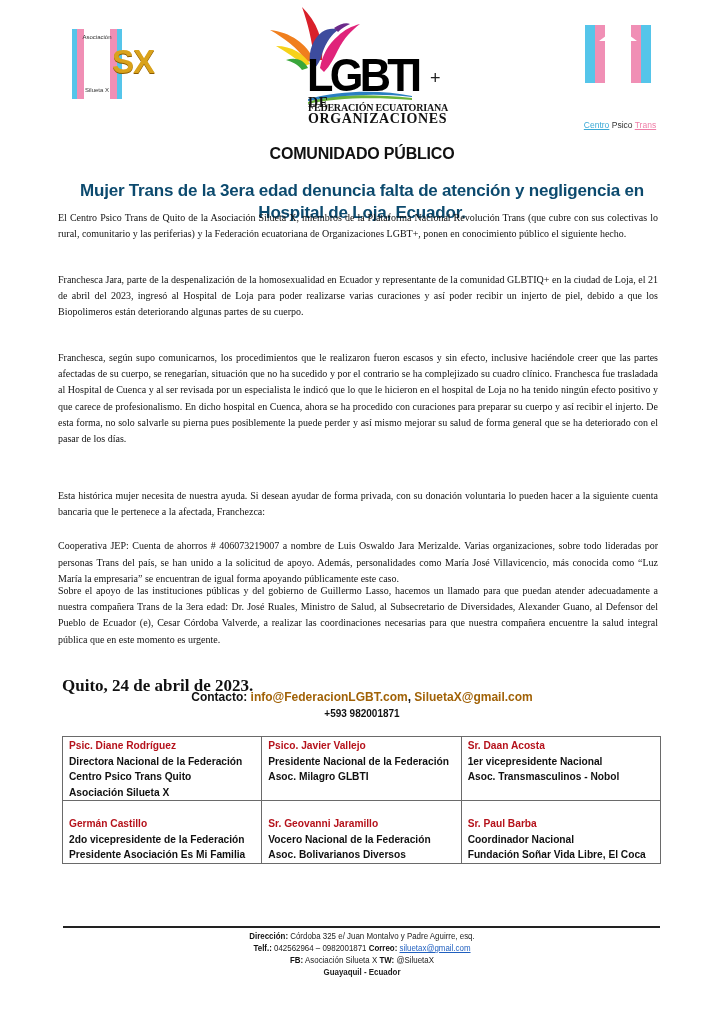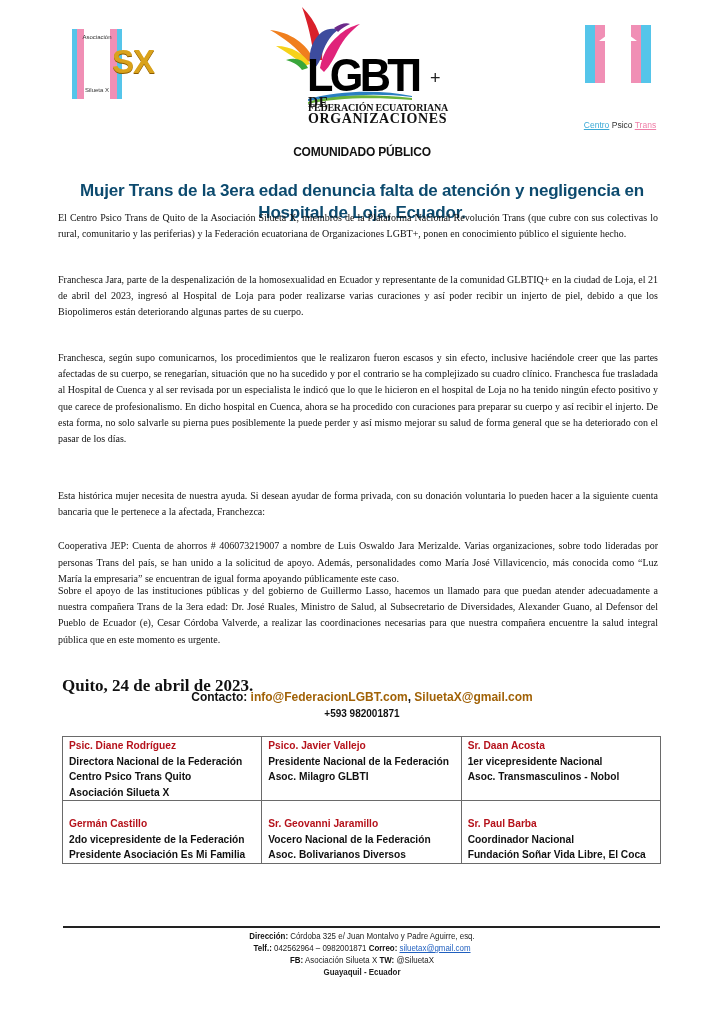--- a/index.html
+++ b/index.html
@@ -34,21 +34,21 @@
   .logo-cpt .b4 { left: 59px; width: 10px; background: #55c5ea; }
   .logo-cpt .house { position: absolute; left: 23px; top: 8px; width: 26px; height: 50px; background: #fff; }
   .logo-cpt .house-roof { position: absolute; left: 13px; top: 0; width: 46px; height: 20px; }
   .logo-cpt .caption { position: absolute; left: 0; top: 60px; width: 76px; text-align: center; font-family: "Liberation Sans", sans-serif; font-size: 8.5px; white-space: nowrap; margin-top: 35px; }
   .logo-cpt .caption .c1 { color: #3aa9d6; text-decoration: underline; }
   .logo-cpt .caption .c2 { color: #333; }
   .logo-cpt .caption .c3 { color: #ef7fa8; text-decoration: underline; }
 
   
   .title { position: absolute; left: 0; width: 724px; text-align: center; font-family: "Liberation Sans", sans-serif; }
-  .title-main { top: 145px; font-size: 12px; font-weight: bold; color: #111; letter-spacing: -0.2px; }
+  .title-main { top: 145px; font-size: 16px; font-weight: bold; color: #111; letter-spacing: -0.2px; }
   .title-sub { top: 180px; font-size: 17px; font-weight: bold; color: #0c4a6e; line-height: 22px; left: 62px; width: 600px; letter-spacing: -0.2px; }
 
   
   .body { position: absolute; left: 58px; width: 600px; font-size: 10px; line-height: 16.2px; text-align: justify; }
   .p1 { top: 210px; }
   .p2 { top: 272px; }
   .p3 { top: 350px; }
   .p4 { top: 470px; }
   .p5 { top: 583px; }
   .body p { text-align: justify; margin-top: 18px; }

